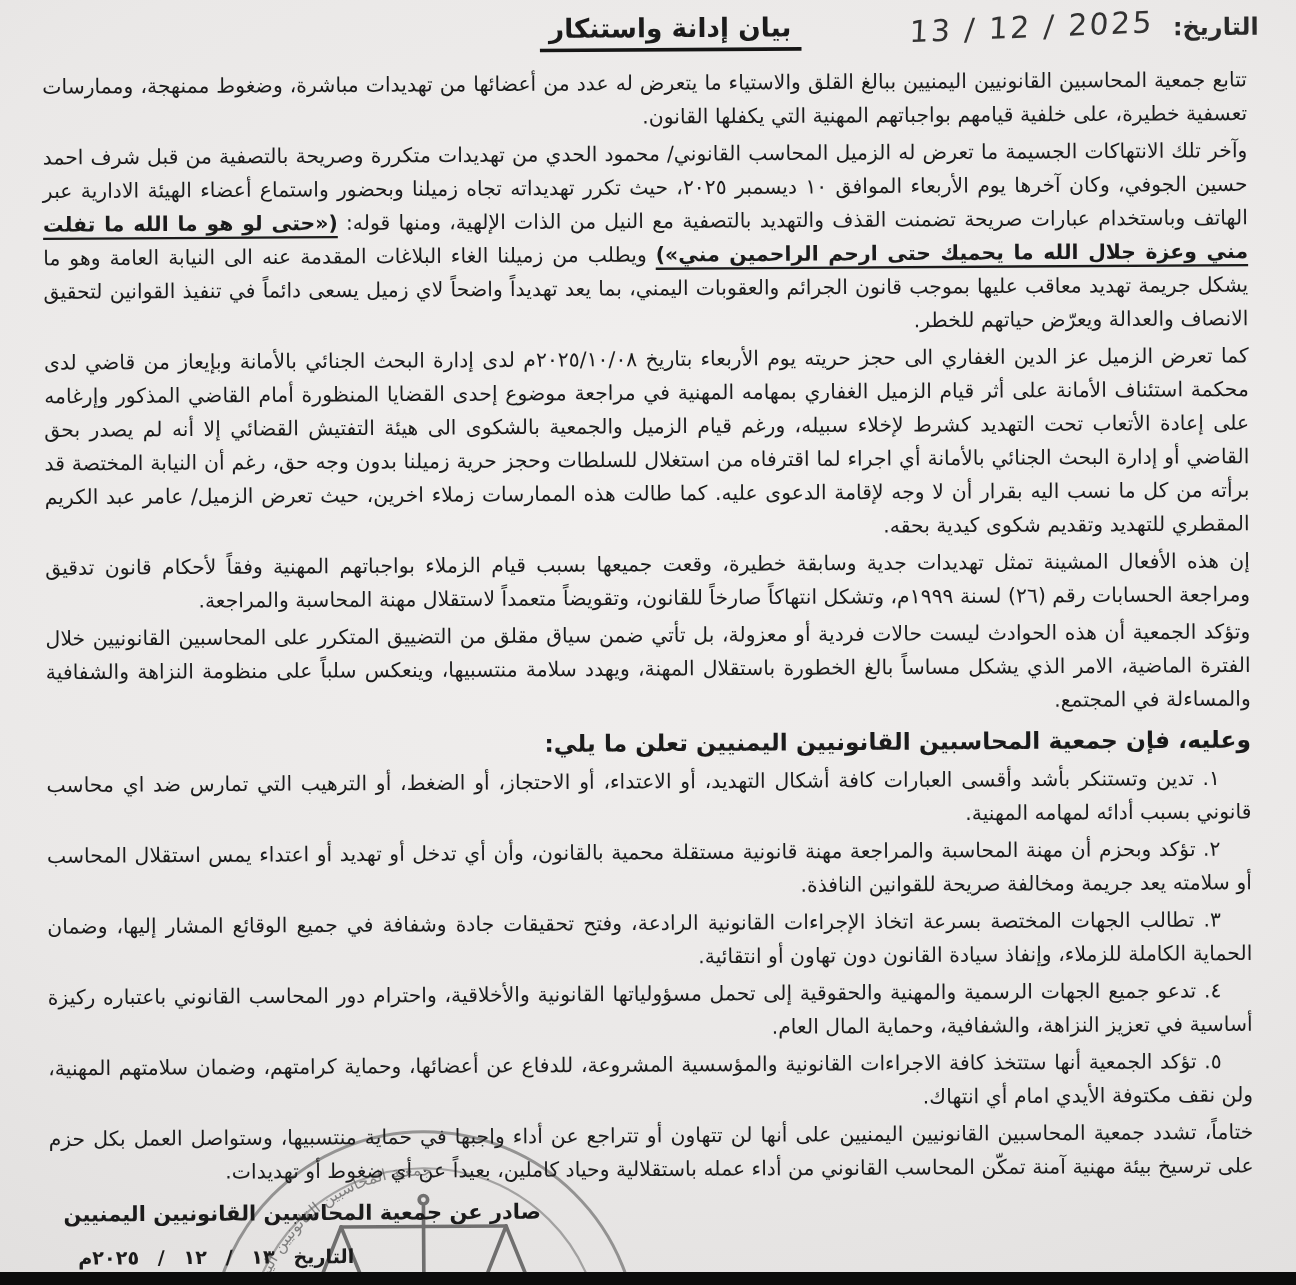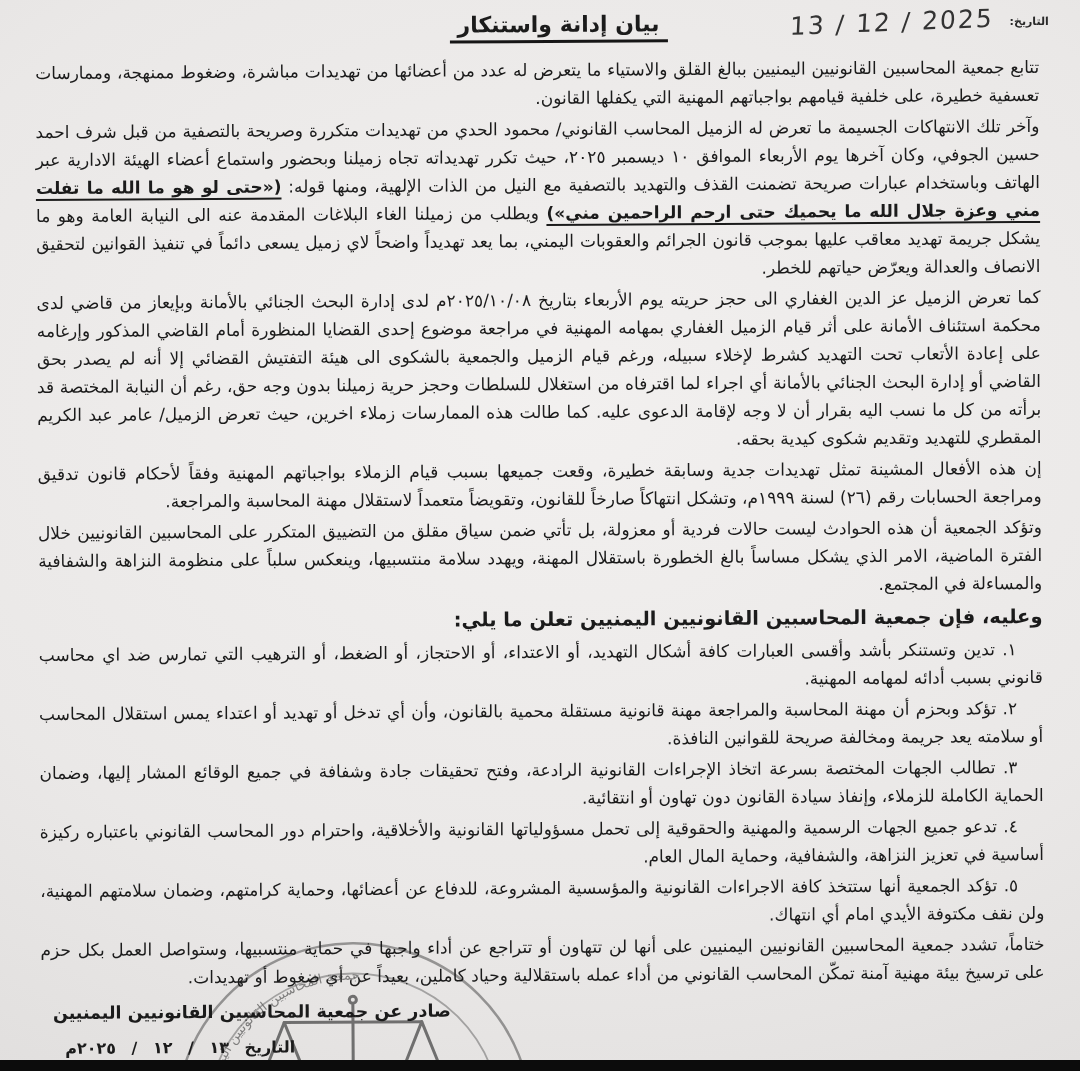--- a/index.html
+++ b/index.html
@@ -8,21 +8,21 @@
     margin:0 auto;
     background:
       radial-gradient(ellipse 130% 95% at 52% 38%, #f2f0ef 0%, #eae8e7 50%, #e0dedd 80%, #cfcdcc 100%);
     font-family:"DejaVu Sans", sans-serif;
     color:#1b1b1b;
   }
   .tilt { position:absolute; inset:0; transform:rotate(-0.35deg); }
 
   
   .date-top { position:absolute; top:10px; right:28px; direction:rtl; display:flex; align-items:center; gap:16px; z-index:3; }
-  .date-top .lbl { font-size:11px; font-weight:bold; color:#2a2a2a; }
+  .date-top .lbl { font-size:20px; font-weight:bold; color:#2a2a2a; }
   .date-top .val { direction:ltr; font-size:25px; color:#333; letter-spacing:2px; transform:rotate(-2deg) skewX(-5deg); font-weight:500; }
 
   .doc-title {
     position:absolute; top:12px; left:52%; transform:translateX(-50%);
     font-size:22px; font-weight:bold; letter-spacing:.5px;
     border-bottom:3px solid #161616; padding:0 8px 3px; white-space:nowrap; z-index:3;
   }
 
   
   .doc-body {

